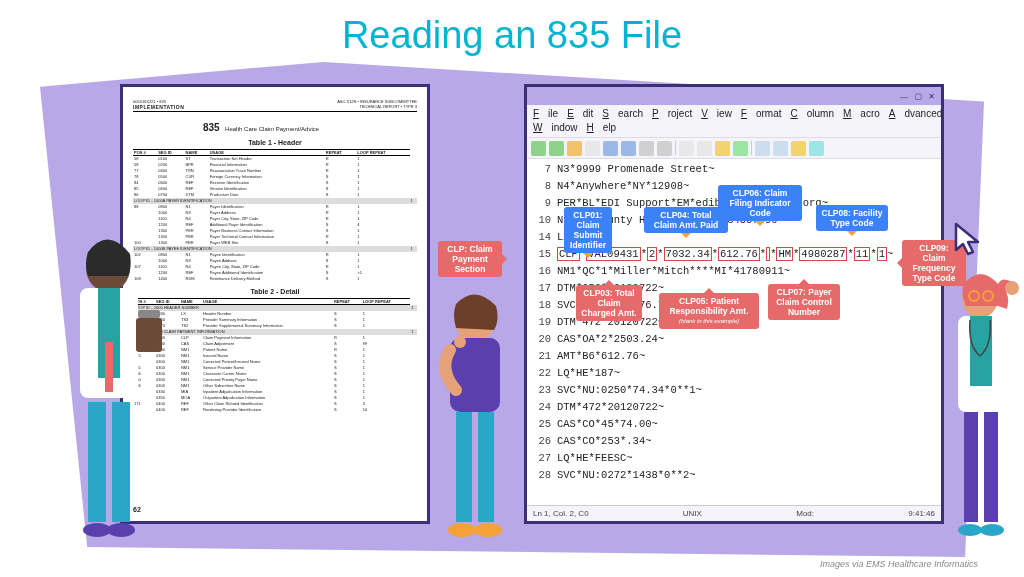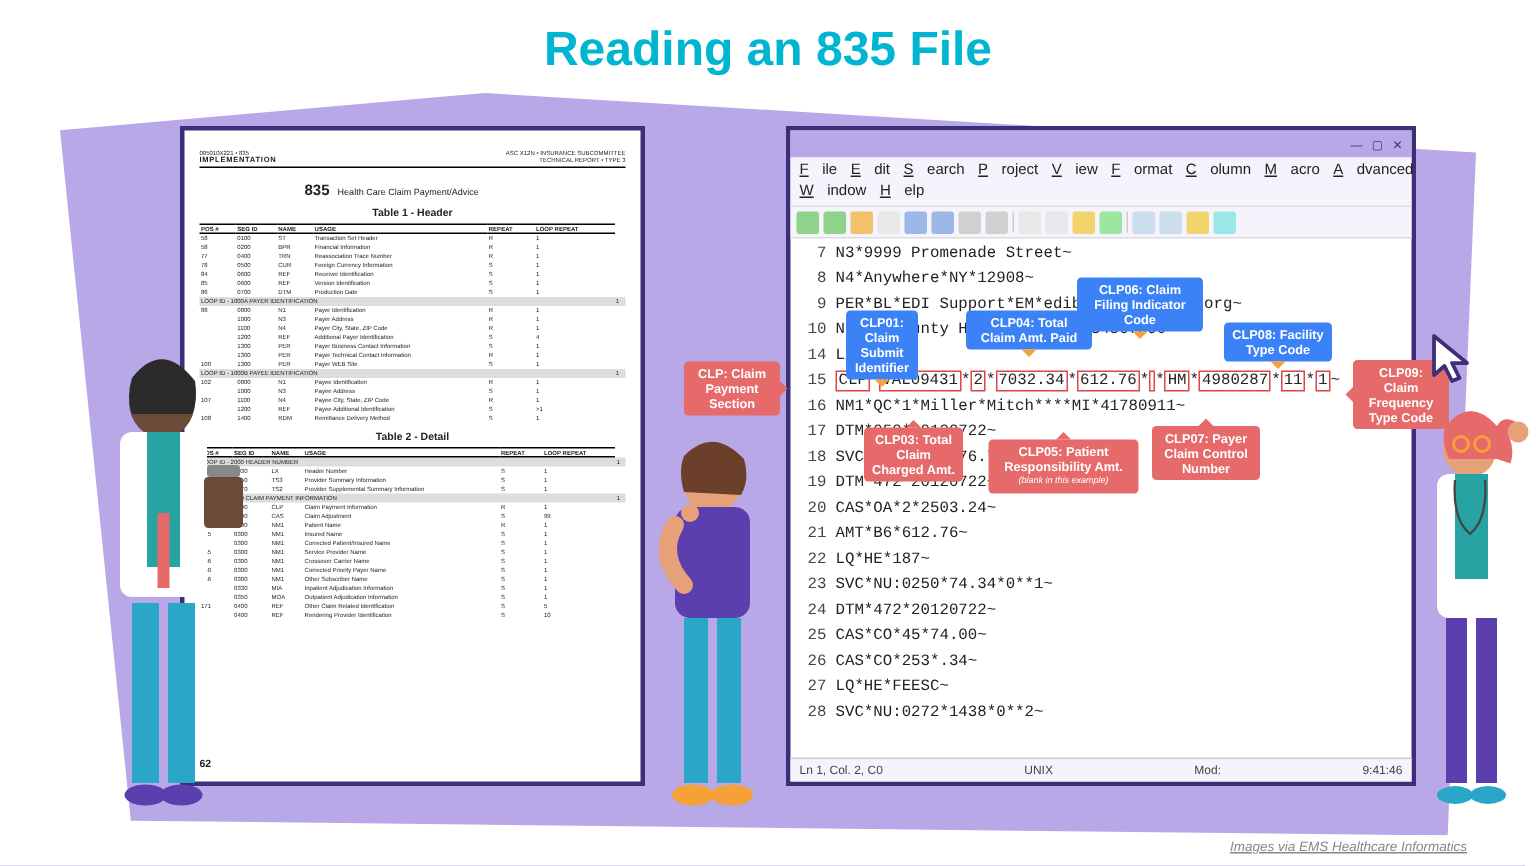--- a/index.html
+++ b/index.html
@@ -14,22 +14,22 @@
     position: absolute;
     top: 62px; left: 40px; right: 40px; bottom: 20px;
     background: #b9a8e8;
     clip-path: polygon(0% 5%, 30% 0%, 100% 8%, 98% 100%, 5% 98%);
     z-index: 0;
   }
   .title {
     position: absolute; top: 14px; left: 0; right: 0;
     text-align: center;
     color: #00b5d1;
-    font-size: 32px;
-    font-weight: 700;
+    font-size: 38px;
+    font-weight: 400;
     z-index: 5;
   }
 
   
   .doc-left {
     position: absolute;
     left: 120px; top: 84px;
     width: 310px; height: 440px;
     background: #fff;
     border: 3px solid #3c2e78;
@@ -117,21 +117,21 @@
   .c-red.pt-right::after { border-left-color: #e76a6a; }
   .c-red.pt-left::after { border-right-color: #e76a6a; }
 
   
   .person { position: absolute; z-index: 4; }
   .cursor-arrow {
     position: absolute; z-index: 7; left: 952px; top: 222px;
   }
   .credit {
     position: absolute; right: 46px; bottom: 8px;
-    font-size: 9px; color: #888; font-style: italic; z-index: 5; text-decoration: underline;
+    font-size: 9px; color: #888; font-style: italic; z-index: 5;
   }
 </style>
 </head>
 <body>
 
 <div class="bg-shape"></div>
 
 <h1 class="title">Reading an 835 File</h1>
 
 <div class="doc-left">
@@ -561,30 +561,30 @@
       <div class="ln"><span class="num">28</span><span>SVC*NU:0272*1438*0**2~</span></div>
     </div>
   <div class="ed-status">
     <span>Ln 1, Col. 2, C0</span>
     <span>UNIX</span>
     <span>Mod:</span>
     <span>9:41:46</span>
   </div>
 </div>
 
-<div class="callout c-red pt-right" style="left:456px; top:241px; width:64px;">CLP: Claim Payment Section</div>
+<div class="callout c-red pt-right" style="left:438px; top:241px; width:64px;">CLP: Claim Payment Section</div>
 <div class="callout c-orange pt-down" style="left:564px; top:207px; width:48px;">CLP01: Claim Submit Identifier</div>
 <div class="callout c-red pt-up" style="left:576px; top:285px; width:66px;">CLP03: Total Claim Charged Amt.</div>
 <div class="callout c-orange pt-down" style="left:644px; top:207px; width:84px;">CLP04: Total Claim Amt. Paid</div>
 <div class="callout c-red pt-up" style="left:659px; top:293px; width:100px;">
   <span>CLP05: Patient Responsibility Amt.</span><span class="sub">(blank in this example)</span>
 </div>
 <div class="callout c-orange pt-down" style="left:718px; top:185px; width:84px;">CLP06: Claim Filing Indicator Code</div>
 <div class="callout c-red pt-up" style="left:768px; top:284px; width:72px;">CLP07: Payer Claim Control Number</div>
-<div class="callout c-orange pt-down" style="left:816px; top:215px; width:72px;">CLP08: Facility Type Code</div>
+<div class="callout c-orange pt-down" style="left:816px; top:205px; width:72px;">CLP08: Facility Type Code</div>
 <div class="callout c-red pt-left" style="left:902px; top:240px; width:64px;">CLP09: Claim Frequency Type Code</div>
 
 <svg class="cursor-arrow" width="36" height="36" viewBox="0 0 36 36">
   <path d="M4 2 L4 28 L11 22 L16 32 L21 30 L16 20 L26 20 Z" fill="#fff" stroke="#3c2e78" stroke-width="2.5" stroke-linejoin="round"></path>
 </svg>
 
 <svg class="person" style="left:58px; top:232px;" width="110" height="310" viewBox="0 0 110 310">
   <ellipse cx="50" cy="36" rx="22" ry="24" fill="#6b4a3a"></ellipse>
   <path d="M30 20 Q50 -6 72 22 Q74 36 70 44 L30 44 Q26 32 30 20" fill="#2b2b2b"></path>
   <rect x="22" y="56" width="58" height="110" rx="8" fill="#fff"></rect>

